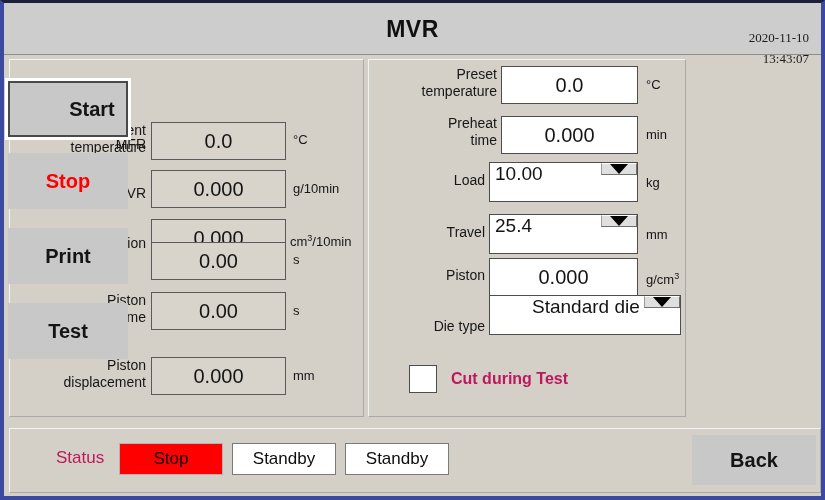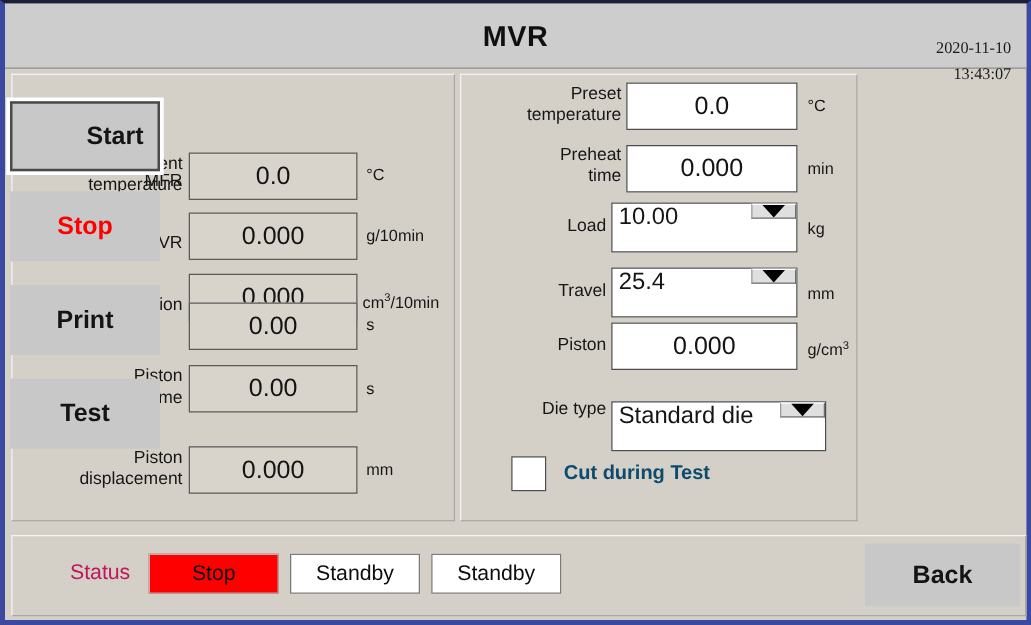--- a/index.html
+++ b/index.html
@@ -118,21 +118,21 @@
     border-top:10px solid #000000;
   }
 
   
   #cut-row{position:absolute;left:40px;top:305px;display:flex;align-items:center;}
   #cut-box{
     width:28px;height:28px;background:#ffffff;
     border:1px solid #4d4d4d;box-sizing:border-box;
   }
   #cut-label{
-    margin-left:14px;font-size:16px;font-weight:bold;color:#0c4a6e;
+    margin-left:14px;font-size:16px;font-weight:bold;color:#be185d;
   }
 
   
   .btn{
     position:absolute;left:4px;width:120px;
     display:flex;align-items:center;justify-content:center;
     font-size:20px;font-weight:bold;
     box-sizing:border-box;
   }
   .btn.flat{
@@ -251,21 +251,21 @@
             <div class="tri"></div>
           </div>
       </div>
       <div class="unit" style="left:277px;top:167px;">mm</div>
 
       <div class="lab" style="left:4px;top:207px;width:112px;">Piston</div>
       <div class="fld-edit" style="left:120px;top:198px;width:149px;height:38px;">0.000</div>
       <div class="unit" style="left:277px;top:208px;"><span>g/cm</span><sup>3</sup></div>
 
       <div class="lab" style="left:4px;top:258px;width:112px;">Die type</div>
-      <div class="combo" style="left:120px;top:261px;width:172px;height:40px;">
+      <div class="combo" style="left:120px;top:235px;width:192px;height:40px;padding-left:37px;">
         <div class="val">Standard die</div>
         <div class="arrowbtn">
             <div class="tri"></div>
           </div>
       </div>
 
       <div id="cut-row">
         <div id="cut-box"></div>
         <div id="cut-label">Cut during Test</div>
       </div>

